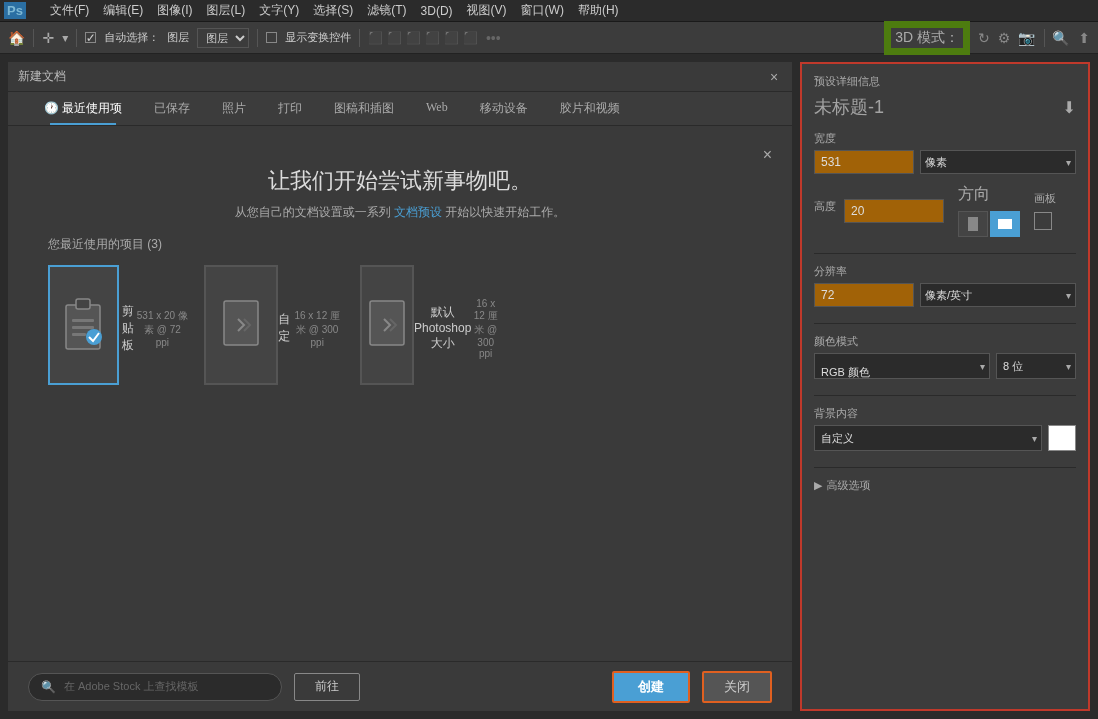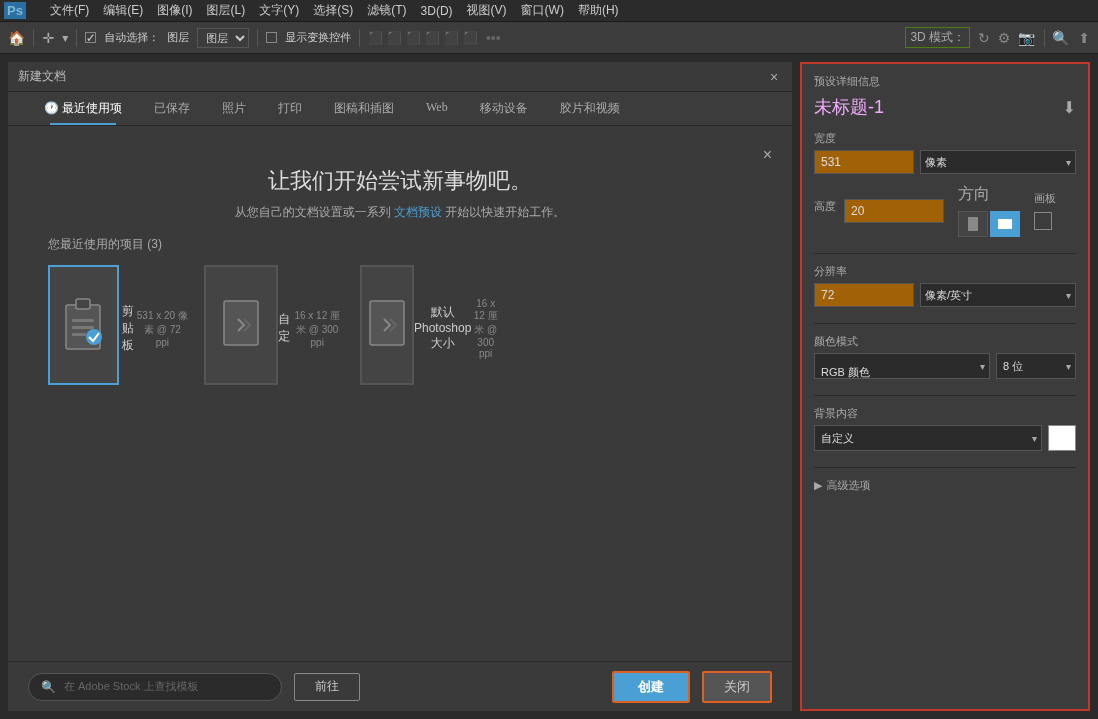--- a/index.html
+++ b/index.html
@@ -85,23 +85,23 @@
       align-items: center;
       gap: 4px;
     }
     .toolbar-right {
       margin-left: auto;
       display: flex;
       align-items: center;
       gap: 8px;
     }
     .three-d-badge {
-      border: 1px solid #4d7c0f;
-      color: #aaa;
-      font-size: 12px;
+      border: 7px solid #4d7c0f;
+      color: #aaa;
+      font-size: 14px;
       padding: 1px 4px;
     }
 
     
     .main-area {
       display: flex;
       height: calc(719px - 22px - 32px);
       background: #2b2b2b;
     }
 
@@ -336,21 +336,21 @@
       color: #aaa;
       margin-bottom: 6px;
     }
     .preset-title-row {
       display: flex;
       align-items: center;
       margin-bottom: 12px;
     }
     .preset-title {
       font-size: 18px;
-      color: #f0abfc;
+      color: #a3a3a3;
       flex: 1;
     }
     .preset-save-icon {
       color: #aaa;
       font-size: 16px;
       cursor: pointer;
     }
 
     .field-label {
       font-size: 11px;

